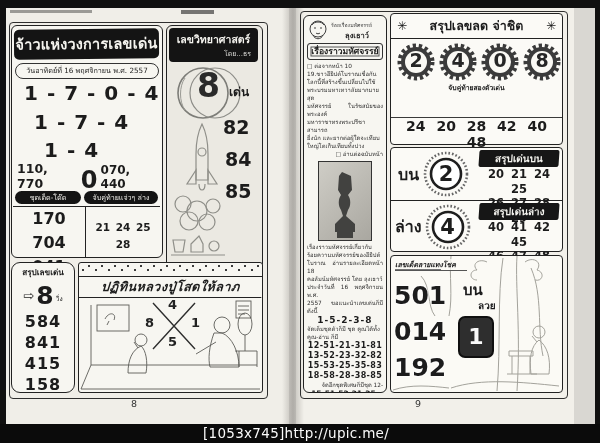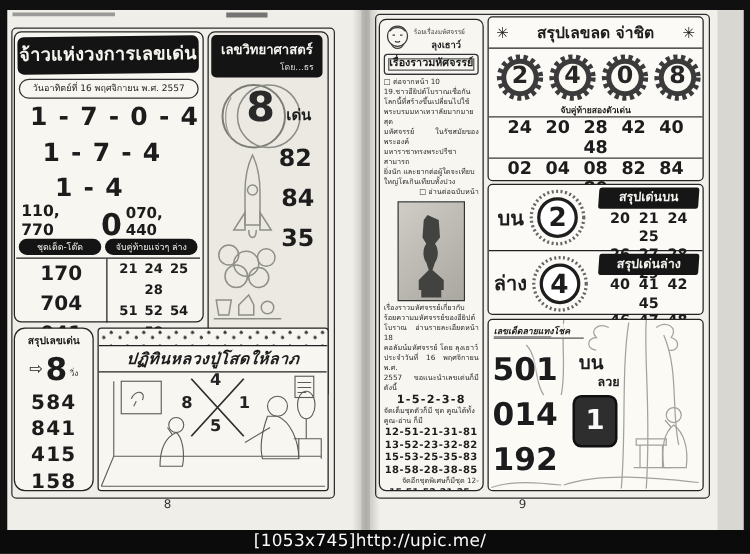--- a/index.html
+++ b/index.html
@@ -23,42 +23,42 @@
   .box{border:1.5px solid #222;border-radius:6px;background:#f7f6f1;box-sizing:border-box;}
   .blackbar{background:#141414;color:#f5f4ef;}
   .bold{font-weight:bold;}
   .ctr{text-align:center;}
   
   #title-l{border-radius:5px;font-size:14.5px;line-height:30px;transform:rotate(-.6deg);letter-spacing:.2px;}
   #date-l{border:1px solid #333;border-radius:9px;font-size:7.2px;line-height:14px;}
   .runline{font-size:20px;font-weight:bold;letter-spacing:1px;white-space:pre;}
   .pill{background:#141414;color:#f2f1ec;border-radius:7px;font-size:7.1px;line-height:13px;text-align:center;}
   .setnum{font-size:16px;font-weight:bold;word-spacing:9px;line-height:24px;text-align:center;}
-  .pairnum{font-size:10.5px;font-weight:bold;word-spacing:2px;line-height:17px;text-align:center;}
+  .pairnum{font-size:10.5px;font-weight:bold;word-spacing:2px;line-height:17px;text-align:center;margin-top:12px;}
   
   #sci{background:#ebe9e2;}
   #sci-head{border-radius:4px;}
   
   .sumnum{font-size:16px;font-weight:bold;line-height:21px;text-align:center;letter-spacing:1px;}
   
   .orn{background-image:
       radial-gradient(circle at 4px 7px,#3a3a3a 1.1px,transparent 1.5px),
       radial-gradient(circle at 10px 3px,#3a3a3a 1.1px,transparent 1.5px);
     background-size:13px 11px;border-bottom:1.2px solid #222;}
   #cartoon-title{font-size:12.5px;font-style:italic;font-weight:bold;
      border-bottom:1.5px solid #222;line-height:20px;transform:skewX(-4deg);letter-spacing:.5px;}
   .crossnum{font-size:13px;font-weight:bold;color:#222;}
   
   .tiny{font-size:5.8px;line-height:8px;color:#2c2c2c;}
   .tiny-j{text-align:justify;}
   #banner{border:1.2px solid #333;border-radius:3px;box-shadow:inset 0 0 0 2.5px #f6f5f1, inset 0 0 0 3.5px #555;
      font-size:8.6px;font-weight:bold;line-height:15px;text-align:center;}
   .numline{font-size:8px;font-weight:bold;line-height:10px;text-align:center;letter-spacing:.4px;}
   
-  .rule{border-top:1px solid #3a3a3a;}
+  .rule{border-top:1px solid #3a3a3a;margin-top:24px;}
   .gearwrap{position:relative;width:42px;height:42px;}
   .geardigit{position:absolute;left:0;top:8px;width:42px;text-align:center;font-size:19px;font-weight:bold;color:#262626;}
   .ringwrap{position:relative;width:46px;height:46px;}
   .ringdigit{position:absolute;left:0;top:11px;width:46px;text-align:center;font-size:21px;font-weight:bold;color:#1d1d1d;}
   .bh{background:#161616;color:#f4f3ee;font-size:10px;font-weight:bold;text-align:center;line-height:17px;transform:skewX(-4deg);border-radius:2px;}
   .tbrow{font-size:11.5px;font-weight:bold;text-align:center;line-height:14.5px;word-spacing:3px;}
   
   .bignum{font-size:25px;font-weight:bold;line-height:36px;text-shadow:0 0 3px #fff,0 0 3px #fff;}
   #onebox{background:#2e2e2e;border:2px solid #101010;border-radius:7px;color:#fafafa;
      font-size:22px;font-weight:bold;text-align:center;line-height:38px;}
@@ -128,21 +128,21 @@
       <circle cx="44" cy="88" r="7"></circle>
     <circle cx="20" cy="103" r="9"></circle>
       <circle cx="38" cy="104" r="8"></circle>
     <path d="M4 122 L16 122 L14 134 L6 134 Z"></path>
     <path d="M22 126 L30 118 L34 126 L34 134 L22 134 Z"></path>
     <circle cx="45" cy="128" r="5"></circle>
     <path d="M2 137 L56 137"></path>
   </svg>
   <div class="abs bold" style="left:56px;top:90px;font-size:19px;">82</div>
   <div class="abs bold" style="left:58px;top:122px;font-size:19px;">84</div>
-  <div class="abs bold" style="left:58px;top:154px;font-size:19px;">35</div>
+  <div class="abs bold" style="left:58px;top:154px;font-size:19px;">85</div>
 </div>
 
 <div class="abs box" style="left:11px;top:262px;width:64px;height:131px;border-radius:9px;">
   <div class="ctr bold" style="font-size:8.2px;padding-top:3px;">สรุปเลขเด่น</div>
   <div style="display:flex;align-items:center;justify-content:center;gap:2px;height:32px;">
     <span style="font-size:13px;">⇨</span>
     <span class="bold" style="font-size:25px;">8</span>
     <span style="font-size:6.5px;padding-top:8px;">วิ่ง</span>
   </div>
   <div class="sumnum">584</div>

